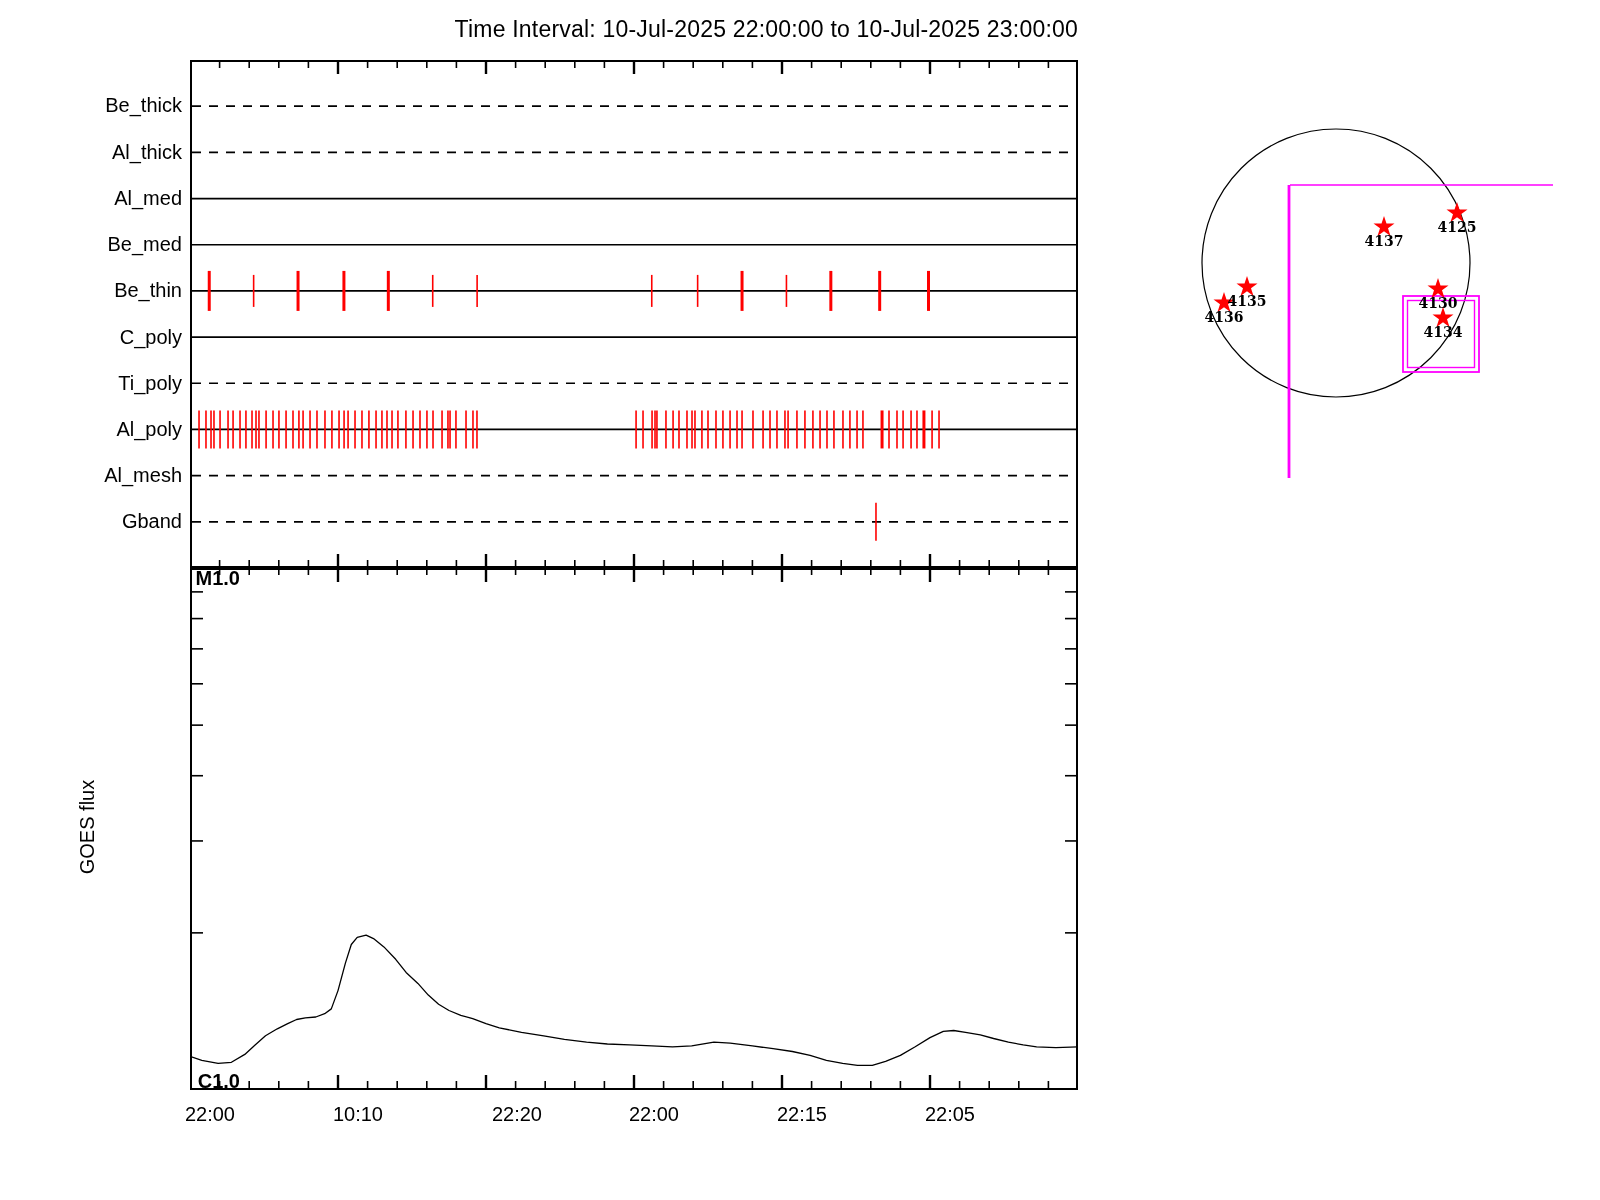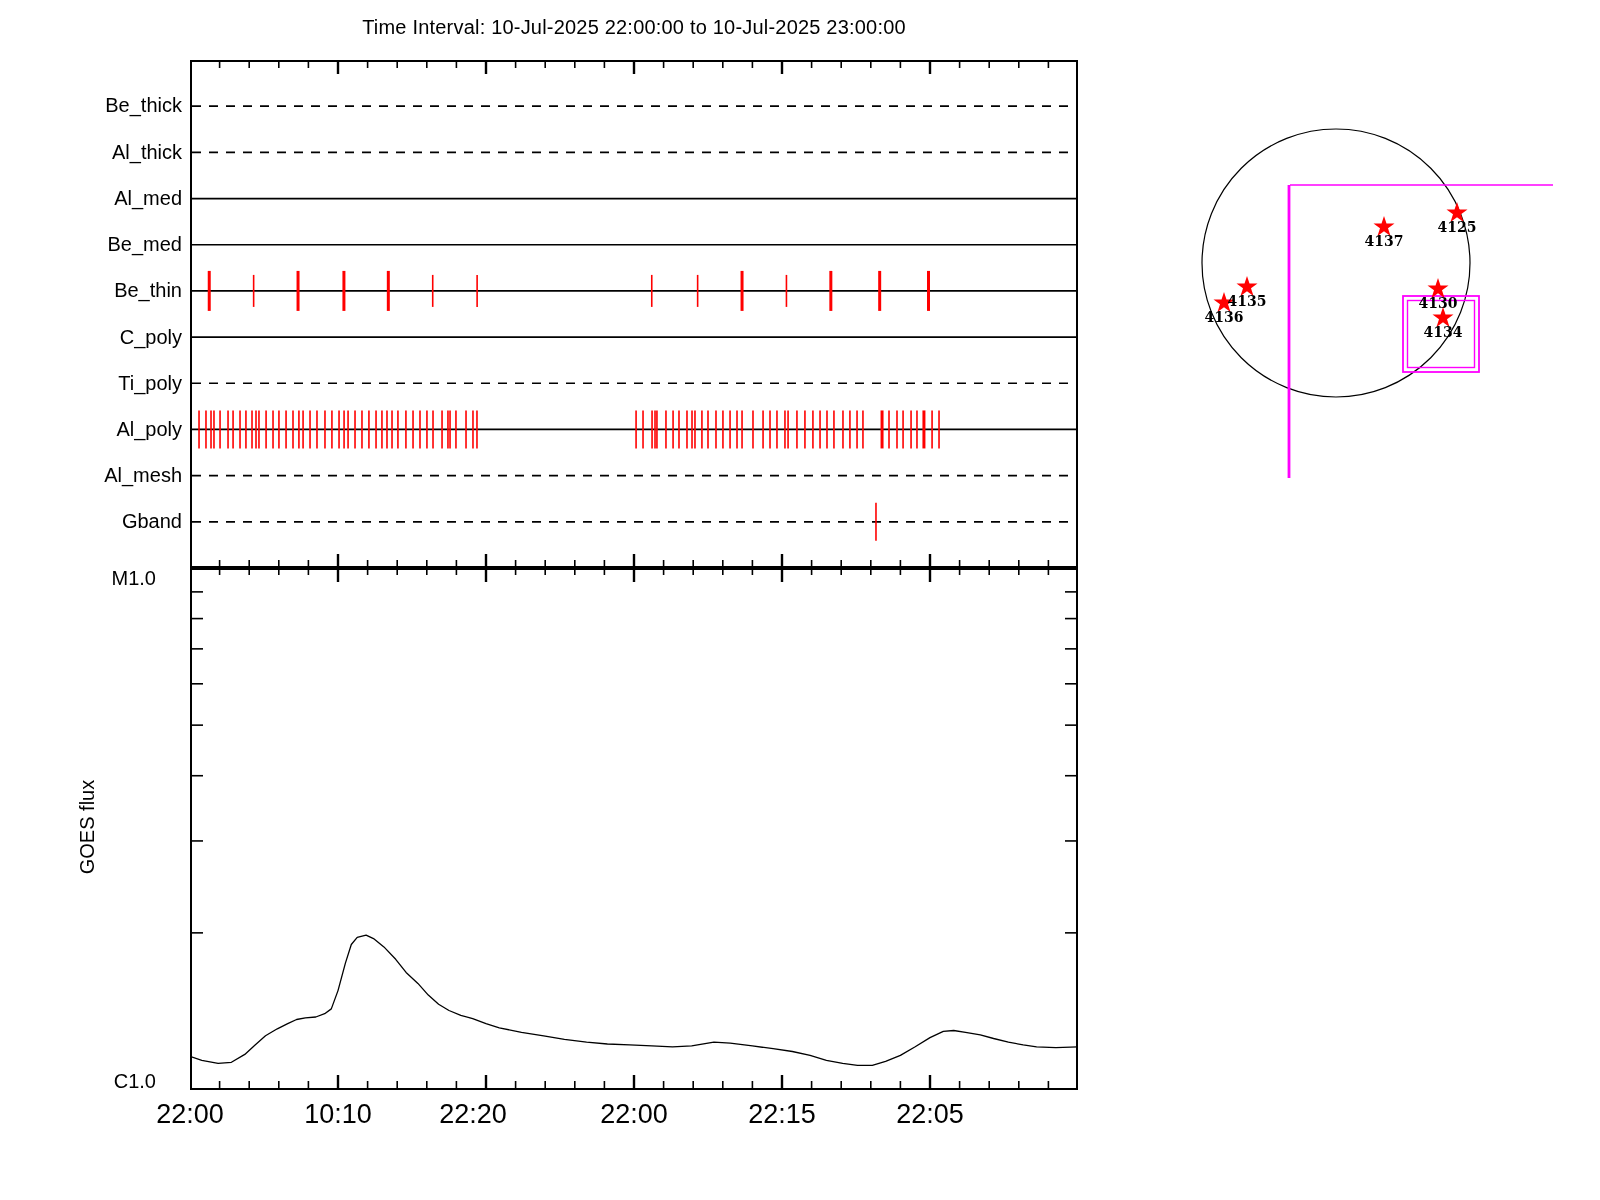--- a/index.html
+++ b/index.html
@@ -1,23 +1,23 @@
 <!DOCTYPE html>
 <html><head>
 <meta charset="utf-8">
 <style>
   html,body{margin:0;padding:0;background:#ffffff;}
   .screen{position:relative;width:1600px;height:1200px;background:#ffffff;overflow:hidden;
           font-family:"Liberation Sans",sans-serif;color:#000;}
-  .title{position:absolute;left:190px;top:16px;width:888px;text-align:center;
-         font-size:20px;letter-spacing:0.2px;}
+  .title{position:absolute;left:190px;top:16px;width:888px;text-align:right;
+         font-size:23px;letter-spacing:0.2px;}
   .row-label{position:absolute;right:1418px;width:220px;text-align:right;
              font-size:20px;line-height:24px;white-space:nowrap;}
-  .ylab{position:absolute;right:1444px;width:120px;text-align:right;font-size:20px;line-height:24px;}
-  .xlab{position:absolute;top:1102px;width:90px;text-align:center;font-size:27px;line-height:24px;}
+  .ylab{position:absolute;right:1360px;width:120px;text-align:right;font-size:20px;line-height:24px;font-weight:bold;}
+  .xlab{position:absolute;top:1102px;width:90px;text-align:right;font-size:20px;line-height:24px;}
   .goes-axis-title{position:absolute;left:8px;top:815px;width:160px;height:24px;text-align:center;
                    font-size:20px;transform:rotate(-90deg);}
   svg{position:absolute;}
   #timeline-svg{left:190px;top:60px;}
   #goes-svg{left:190px;top:568px;}
   #disk-svg{left:1100px;top:80px;}
 </style>
 </head>
 <body>
 
@@ -35,21 +35,21 @@
   <div class="row-label" style="top:417px">Al_poly</div>
   <div class="row-label" style="top:463px">Al_mesh</div>
   <div class="row-label" style="top:509px">Gband</div>
 
   <div class="ylab" style="top:566px">M1.0</div>
   <div class="ylab" style="top:1069px">C1.0</div>
   <div class="goes-axis-title">GOES flux</div>
 
   <div class="xlab" style="left:145px">22:00</div>
   <div class="xlab" style="left:293px">10:10</div>
-  <div class="xlab" style="left:428px">22:20</div>
+  <div class="xlab" style="left:452px">22:20</div>
   <div class="xlab" style="left:589px">22:00</div>
   <div class="xlab" style="left:737px">22:15</div>
   <div class="xlab" style="left:885px">22:05</div>
 
   <svg id="timeline-svg" width="888" height="508">
       <rect x="1" y="1" width="886" height="506" fill="none" stroke="#000" stroke-width="2"></rect>
       <line x1="29.6" y1="2" x2="29.6" y2="8" stroke="#000" stroke-width="1.6"></line>
       <line x1="29.6" y1="506" x2="29.6" y2="500" stroke="#000" stroke-width="1.6"></line>
       <line x1="59.2" y1="2" x2="59.2" y2="8" stroke="#000" stroke-width="1.6"></line>
       <line x1="59.2" y1="506" x2="59.2" y2="500" stroke="#000" stroke-width="1.6"></line>

